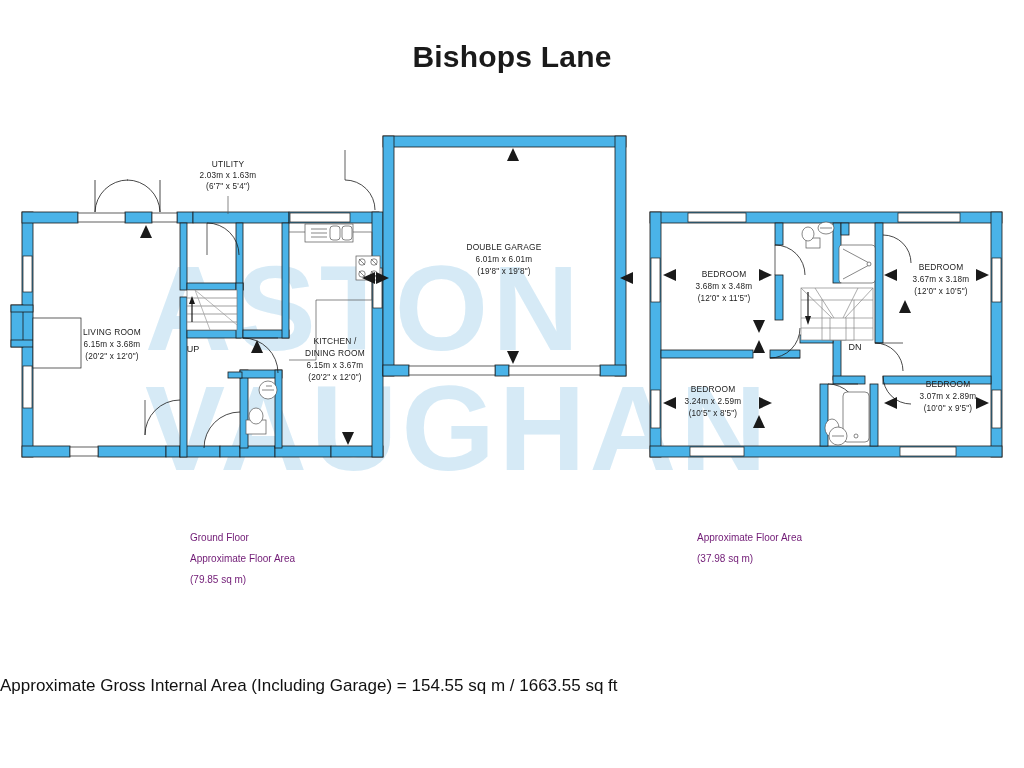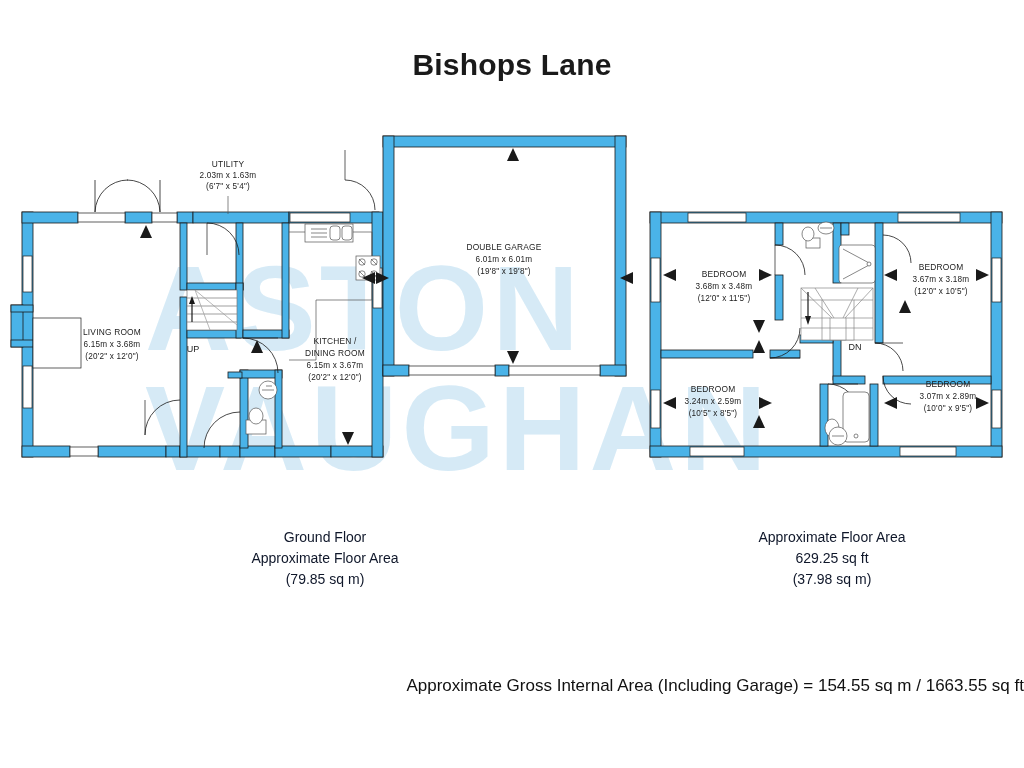--- a/index.html
+++ b/index.html
@@ -18,41 +18,40 @@
   #title {
     position: absolute;
     left: 0;
     top: 40px;
     width: 1024px;
     text-align: center;
     font-size: 30px;
     font-weight: bold;
     color: #1a1a1a;
     letter-spacing: 0.2px;
-    margin-top: 8px;
   }
   .plan-svg {
     position: absolute;
     left: 0;
     top: 0;
   }
   .caption {
     position: absolute;
-    text-align: center;
-    font-size: 14px;
-    color: #0f172a;
+    text-align: left;
+    font-size: 10px;
+    color: #701a75;
     line-height: 21px;
     white-space: nowrap;
   }
   #footer {
     position: absolute;
     left: 0;
     top: 672px;
     width: 1024px;
-    text-align: right;
+    text-align: left;
     font-size: 17px;
     color: #111;
     line-height: 28px;
   }
   .rlabel {
     font-family: "Liberation Sans", sans-serif;
     font-size: 8.2px;
     fill: #1c1c1c;
     text-anchor: middle;
     letter-spacing: 0.2px;
@@ -408,21 +407,20 @@
   </svg>
 
   <div class="caption" style="left:190px; top:527px; width:270px;">
     <div>Ground Floor</div>
     <div>Approximate Floor Area</div>
     <div>(79.85 sq m)</div>
   </div>
 
   <div class="caption" style="left:697px; top:527px; width:270px;">
     <div>Approximate Floor Area</div>
-    <div>629.25 sq ft</div>
     <div>(37.98 sq m)</div>
   </div>
 
   <div id="footer">
     <div>Approximate Gross Internal Area (Including Garage) = 154.55 sq m / 1663.55 sq ft</div>
   </div>
 
 </div>
 
 </body></html>

